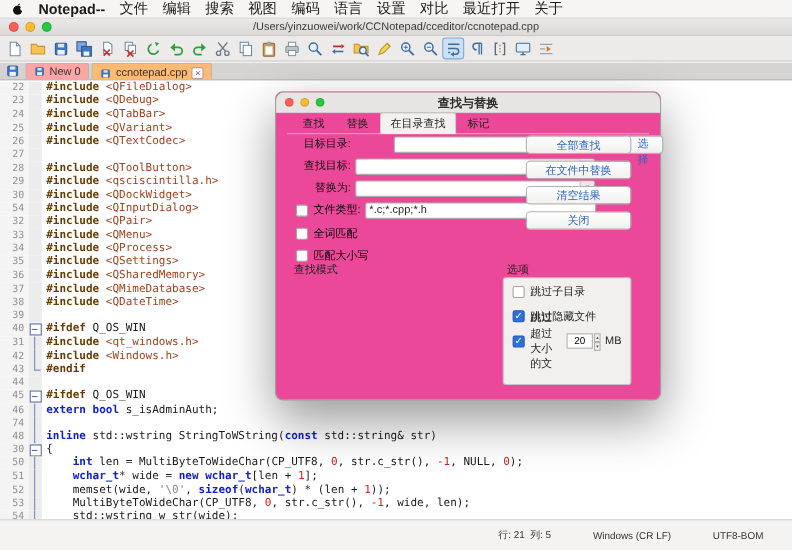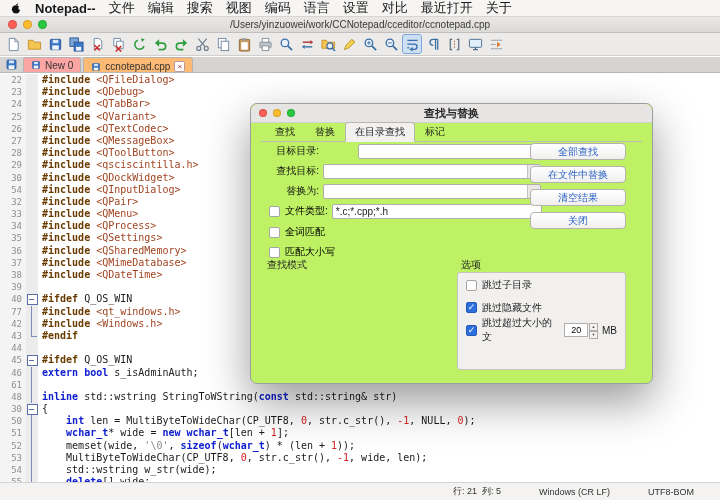--- a/index.html
+++ b/index.html
@@ -53,25 +53,25 @@
   .fold.box::after{content:"";position:absolute;left:3px;top:6px;width:5px;height:1px;background:#5a6eaa;}
   .codeLine{padding-left:4px;color:#1a1a1a;}
   .tk-pp{color:#6a3b00;font-weight:bold;}
   .tk-hdr{color:#a0431f;}
   .tk-kw{color:#1020d0;font-weight:bold;}
   .tk-num{color:#d42020;}
   .tk-chr{color:#8a8a8a;}
   .tk-txt{color:#1a1a1a;}
 
   
-  .statusbar{position:absolute;left:0;right:0;bottom:0;height:18px;background:#f4f3f2;border-top:1px solid #d6d4d2;display:flex;align-items:center;font-size:9px;color:#333;padding:0 26px 0 8px;gap:38px;justify-content:flex-end;z-index:6;}
+  .statusbar{position:absolute;left:0;right:0;bottom:0;height:28px;background:#f4f3f2;border-top:1px solid #d6d4d2;display:flex;align-items:center;font-size:9px;color:#333;padding:0 26px 0 8px;gap:38px;justify-content:flex-end;z-index:6;}
   .pre{white-space:pre;}
 
   
-  .dialog{position:absolute;left:250px;top:83px;width:403px;height:281px;background:#bef264;border:1px solid #9e9e9e;border-radius:7px;box-shadow:0 18px 45px rgba(0,0,0,.4);z-index:10;font-size:10px;margin-top:20px;}
+  .dialog{position:absolute;left:250px;top:83px;width:351px;height:281px;background:#ec4899;border:1px solid #9e9e9e;border-radius:7px;box-shadow:0 18px 45px rgba(0,0,0,.4);z-index:10;font-size:10px;}
   .dlg-titlebar{position:absolute;top:0;left:0;right:0;height:19px;border-bottom:1px solid #d4d2d0;border-radius:7px 7px 0 0;background:#e7e5e4;display:flex;align-items:center;}
   .dlg-title{position:absolute;left:0;right:0;text-align:center;font-size:11px;font-weight:bold;color:#2a2a2a;}
   .dlg-tabs{position:absolute;top:21px;left:10px;right:10px;height:17px;display:flex;align-items:flex-end;border-bottom:1px solid #bdbbb9;padding-left:4px;}
   .dlg-tab{font-size:10px;padding:2px 9px;color:#222;border:1px solid transparent;border-bottom:none;border-radius:3px 3px 0 0;}
   .dlg-tab.active{background:#f2f1f0;border-color:#b8b6b4;margin-bottom:-1px;border-bottom:1px solid #f2f1f0;}
   .dlg-body{position:absolute;top:38px;left:0;right:0;bottom:0;}
   .drow{position:absolute;left:10px;display:flex;align-items:center;height:16px;}
   .dlabel{width:58px;text-align:right;margin-right:4px;color:#111;flex:none;}
   .dinput{height:15px;border:1px solid #b0aeac;background:#fff;border-radius:2px;font-size:10px;padding:0 3px;font-family:inherit;color:#222;}
   .combo{position:relative;display:inline-block;}
@@ -375,41 +375,41 @@
         </div>
       </span>
   </div>
 
   <div class="editor" id="code-lines">
       <div class="row"><span class="ln">22</span><span class="fold"></span><span class="codeLine"><span class="tk-pp">#include </span><span class="tk-hdr">&lt;QFileDialog&gt;</span></span></div>
       <div class="row"><span class="ln">23</span><span class="fold"></span><span class="codeLine"><span class="tk-pp">#include </span><span class="tk-hdr">&lt;QDebug&gt;</span></span></div>
       <div class="row"><span class="ln">24</span><span class="fold"></span><span class="codeLine"><span class="tk-pp">#include </span><span class="tk-hdr">&lt;QTabBar&gt;</span></span></div>
       <div class="row"><span class="ln">25</span><span class="fold"></span><span class="codeLine"><span class="tk-pp">#include </span><span class="tk-hdr">&lt;QVariant&gt;</span></span></div>
       <div class="row"><span class="ln">26</span><span class="fold"></span><span class="codeLine"><span class="tk-pp">#include </span><span class="tk-hdr">&lt;QTextCodec&gt;</span></span></div>
-      <div class="row"><span class="ln">27</span><span class="fold"></span><span class="codeLine"><span class="tk-pp">#include </span><span class="tk-hdr">&lt;QMessageBox&gt;</span></span></div>
+      <div class="row"><span class="ln">27</span><span class="fold"></span></div>
       <div class="row"><span class="ln">28</span><span class="fold"></span><span class="codeLine"><span class="tk-pp">#include </span><span class="tk-hdr">&lt;QToolButton&gt;</span></span></div>
       <div class="row"><span class="ln">29</span><span class="fold"></span><span class="codeLine"><span class="tk-pp">#include </span><span class="tk-hdr">&lt;qsciscintilla.h&gt;</span></span></div>
       <div class="row"><span class="ln">30</span><span class="fold"></span><span class="codeLine"><span class="tk-pp">#include </span><span class="tk-hdr">&lt;QDockWidget&gt;</span></span></div>
       <div class="row"><span class="ln">54</span><span class="fold"></span><span class="codeLine"><span class="tk-pp">#include </span><span class="tk-hdr">&lt;QInputDialog&gt;</span></span></div>
       <div class="row"><span class="ln">32</span><span class="fold"></span><span class="codeLine"><span class="tk-pp">#include </span><span class="tk-hdr">&lt;QPair&gt;</span></span></div>
       <div class="row"><span class="ln">33</span><span class="fold"></span><span class="codeLine"><span class="tk-pp">#include </span><span class="tk-hdr">&lt;QMenu&gt;</span></span></div>
       <div class="row"><span class="ln">34</span><span class="fold"></span><span class="codeLine"><span class="tk-pp">#include </span><span class="tk-hdr">&lt;QProcess&gt;</span></span></div>
       <div class="row"><span class="ln">35</span><span class="fold"></span><span class="codeLine"><span class="tk-pp">#include </span><span class="tk-hdr">&lt;QSettings&gt;</span></span></div>
       <div class="row"><span class="ln">36</span><span class="fold"></span><span class="codeLine"><span class="tk-pp">#include </span><span class="tk-hdr">&lt;QSharedMemory&gt;</span></span></div>
       <div class="row"><span class="ln">37</span><span class="fold"></span><span class="codeLine"><span class="tk-pp">#include </span><span class="tk-hdr">&lt;QMimeDatabase&gt;</span></span></div>
       <div class="row"><span class="ln">38</span><span class="fold"></span><span class="codeLine"><span class="tk-pp">#include </span><span class="tk-hdr">&lt;QDateTime&gt;</span></span></div>
       <div class="row"><span class="ln">39</span><span class="fold"></span><span class="codeLine"></span></div>
       <div class="row"><span class="ln">40</span><span class="fold box"></span><span class="codeLine"><span class="tk-pp">#ifdef</span><span class="tk-txt"> Q_OS_WIN</span></span></div>
-      <div class="row"><span class="ln">77</span><span class="fold line"></span><span class="codeLine"><span class="tk-pp">#include </span><span class="tk-hdr">&lt;qt_windows.h&gt;</span></span></div>
+      <div class="row"><span class="ln">31</span><span class="fold line"></span><span class="codeLine"><span class="tk-pp">#include </span><span class="tk-hdr">&lt;qt_windows.h&gt;</span></span></div>
       <div class="row"><span class="ln">42</span><span class="fold line"></span><span class="codeLine"><span class="tk-pp">#include </span><span class="tk-hdr">&lt;Windows.h&gt;</span></span></div>
       <div class="row"><span class="ln">43</span><span class="fold corner"></span><span class="codeLine"><span class="tk-pp">#endif</span></span></div>
       <div class="row"><span class="ln">44</span><span class="fold"></span><span class="codeLine"></span></div>
       <div class="row"><span class="ln">45</span><span class="fold box"></span><span class="codeLine"><span class="tk-pp">#ifdef</span><span class="tk-txt"> Q_OS_WIN</span></span></div>
       <div class="row"><span class="ln">46</span><span class="fold line"></span><span class="codeLine"><span class="tk-kw">extern</span><span class="tk-txt"> </span><span class="tk-kw">bool</span><span class="tk-txt"> s_isAdminAuth;</span></span></div>
-      <div class="row"><span class="ln">61</span><span class="fold line"></span><span class="codeLine"></span></div>
+      <div class="row"><span class="ln">74</span><span class="fold line"></span><span class="codeLine"></span></div>
       <div class="row"><span class="ln">48</span><span class="fold line"></span><span class="codeLine"><span class="tk-kw">inline</span><span class="tk-txt"> std::wstring StringToWString(</span><span class="tk-kw">const</span><span class="tk-txt"> std::string&amp; str)</span></span></div>
       <div class="row"><span class="ln">30</span><span class="fold box"></span><span class="codeLine"><span class="tk-txt">{</span></span></div>
       <div class="row"><span class="ln">50</span><span class="fold line"></span><span class="codeLine"><span class="tk-txt">    </span><span class="tk-kw">int</span><span class="tk-txt"> len = MultiByteToWideChar(CP_UTF8, </span><span class="tk-num">0</span><span class="tk-txt">, str.c_str(), </span><span class="tk-num">-1</span><span class="tk-txt">, NULL, </span><span class="tk-num">0</span><span class="tk-txt">);</span></span></div>
       <div class="row"><span class="ln">51</span><span class="fold line"></span><span class="codeLine"><span class="tk-txt">    </span><span class="tk-kw">wchar_t</span><span class="tk-txt">* wide = </span><span class="tk-kw">new</span><span class="tk-txt"> </span><span class="tk-kw">wchar_t</span><span class="tk-txt">[len + </span><span class="tk-num">1</span><span class="tk-txt">];</span></span></div>
       <div class="row"><span class="ln">52</span><span class="fold line"></span><span class="codeLine"><span class="tk-txt">    memset(wide, </span><span class="tk-chr">'\0'</span><span class="tk-txt">, </span><span class="tk-kw">sizeof</span><span class="tk-txt">(</span><span class="tk-kw">wchar_t</span><span class="tk-txt">) * (len + </span><span class="tk-num">1</span><span class="tk-txt">));</span></span></div>
       <div class="row"><span class="ln">53</span><span class="fold line"></span><span class="codeLine"><span class="tk-txt">    MultiByteToWideChar(CP_UTF8, </span><span class="tk-num">0</span><span class="tk-txt">, str.c_str(), </span><span class="tk-num">-1</span><span class="tk-txt">, wide, len);</span></span></div>
       <div class="row"><span class="ln">54</span><span class="fold line"></span><span class="codeLine"><span class="tk-txt">    std::wstring w_str(wide);</span></span></div>
       <div class="row"><span class="ln">55</span><span class="fold line"></span><span class="codeLine"><span class="tk-txt">    </span><span class="tk-kw">delete</span><span class="tk-txt">[] wide;</span></span></div>
     </div>
 

